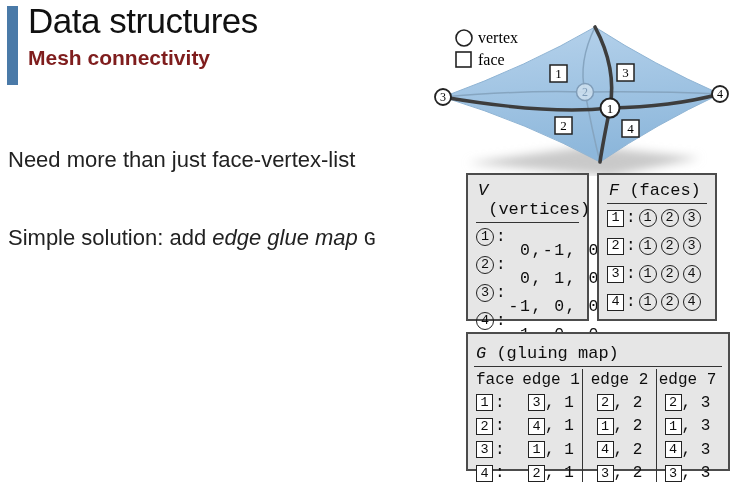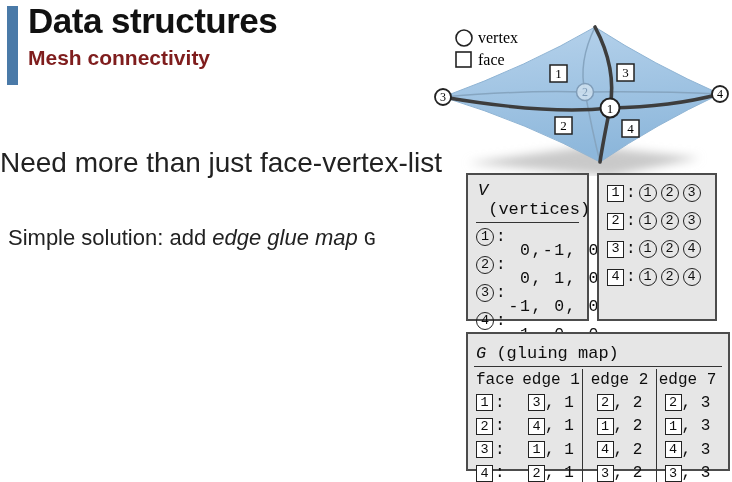--- a/index.html
+++ b/index.html
@@ -1,25 +1,25 @@
 <!DOCTYPE html>
 <html><head>
 <meta charset="utf-8">
 <style>
   * { margin:0; padding:0; box-sizing:border-box; }
   html,body { width:732px; height:482px; background:#fff; overflow:hidden; }
   body { font-family:"Liberation Sans", sans-serif; color:#161616; position:relative; }
 
   
   .accent-bar { position:absolute; left:7px; top:6px; width:11px; height:79px; background:#4a7aa8; }
-  .title { position:absolute; left:28px; top:1px; font-size:35px; font-weight:700; letter-spacing:-0.5px; color:#111; }
+  .title { position:absolute; left:28px; top:1px; font-size:35px; font-weight:400; letter-spacing:-0.5px; color:#111; }
   .subtitle { position:absolute; left:28px; top:46px; font-size:21px; font-weight:700; color:#7f1d1d; }
 
   
-  .body1 { position:absolute; left:0; top:147px; font-size:28px; color:#222; }
+  .body1 { position:absolute; left:8px; top:147px; font-size:22px; color:#222; }
   .body2 { position:absolute; left:8px; top:225px; font-size:22px; color:#222; }
   .body2 .it { font-style:italic; }
   .body2 .code { font-family:"Liberation Mono", monospace; font-size:20px; margin-left:6px; }
 
   
   .diagram { position:absolute; left:428px; top:0; width:304px; height:176px; }
 
   
   .dtable { position:absolute; background:#e6e6e6; border:2px solid #4c4c4c;
             font-family:Liberation Mono, monospace; color:#0e0e0e; padding:4px 8px 2px 8px; }
@@ -148,20 +148,21 @@
       <span class="coords">-1, 0, 0</span>
     </div>
   <div class="trow">
       <span class="cnum">4</span>
       <span class="colon">:</span>
       <span class="coords"> 1, 0, 0</span>
     </div>
 </div>
 
 <div class="dtable ftable">
+  <div class="t-head"><span class="lt">F</span><span class="rest"> (faces)</span></div>
   <div class="trow">
       <span class="snum">1</span>
       <span class="colon">:</span>
       <span class="fverts">
         <span class="cnum">1</span>
         <span class="cnum">2</span>
         <span class="cnum">3</span>
       </span>
     </div>
   <div class="trow">

